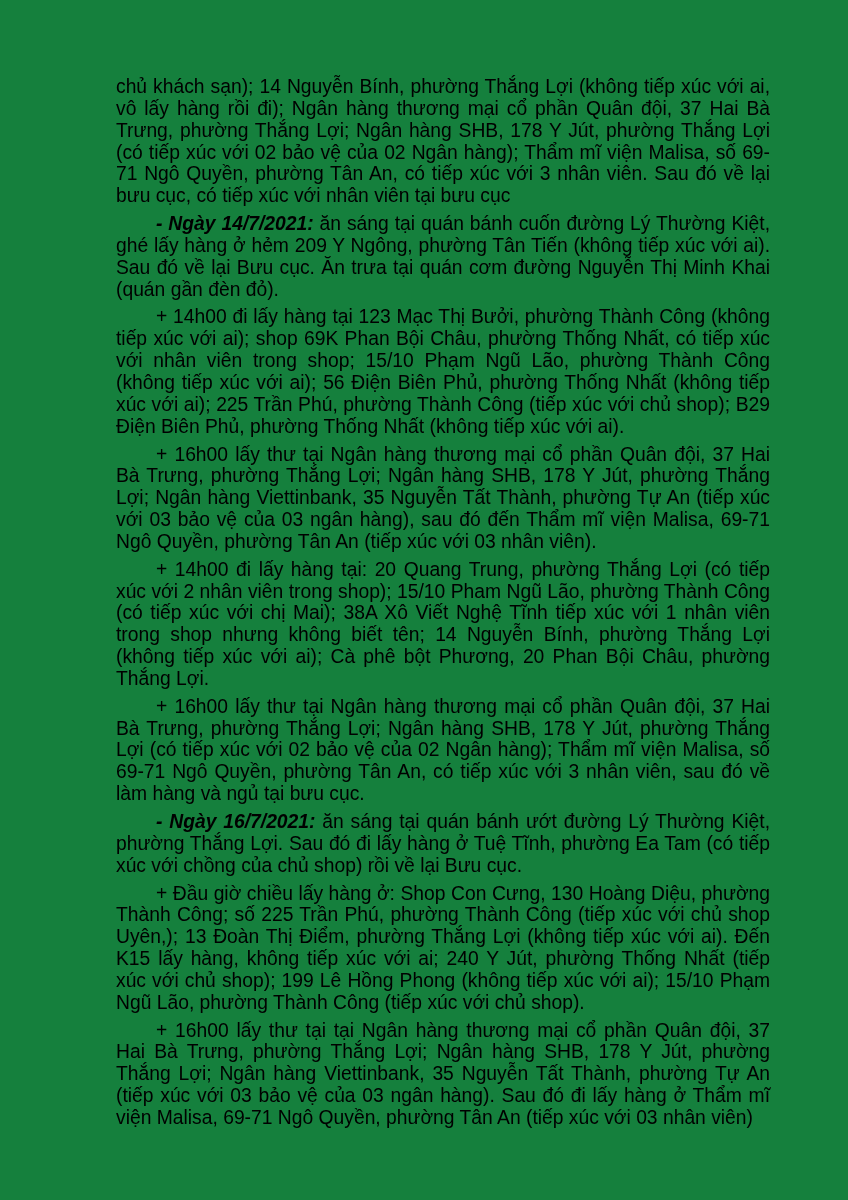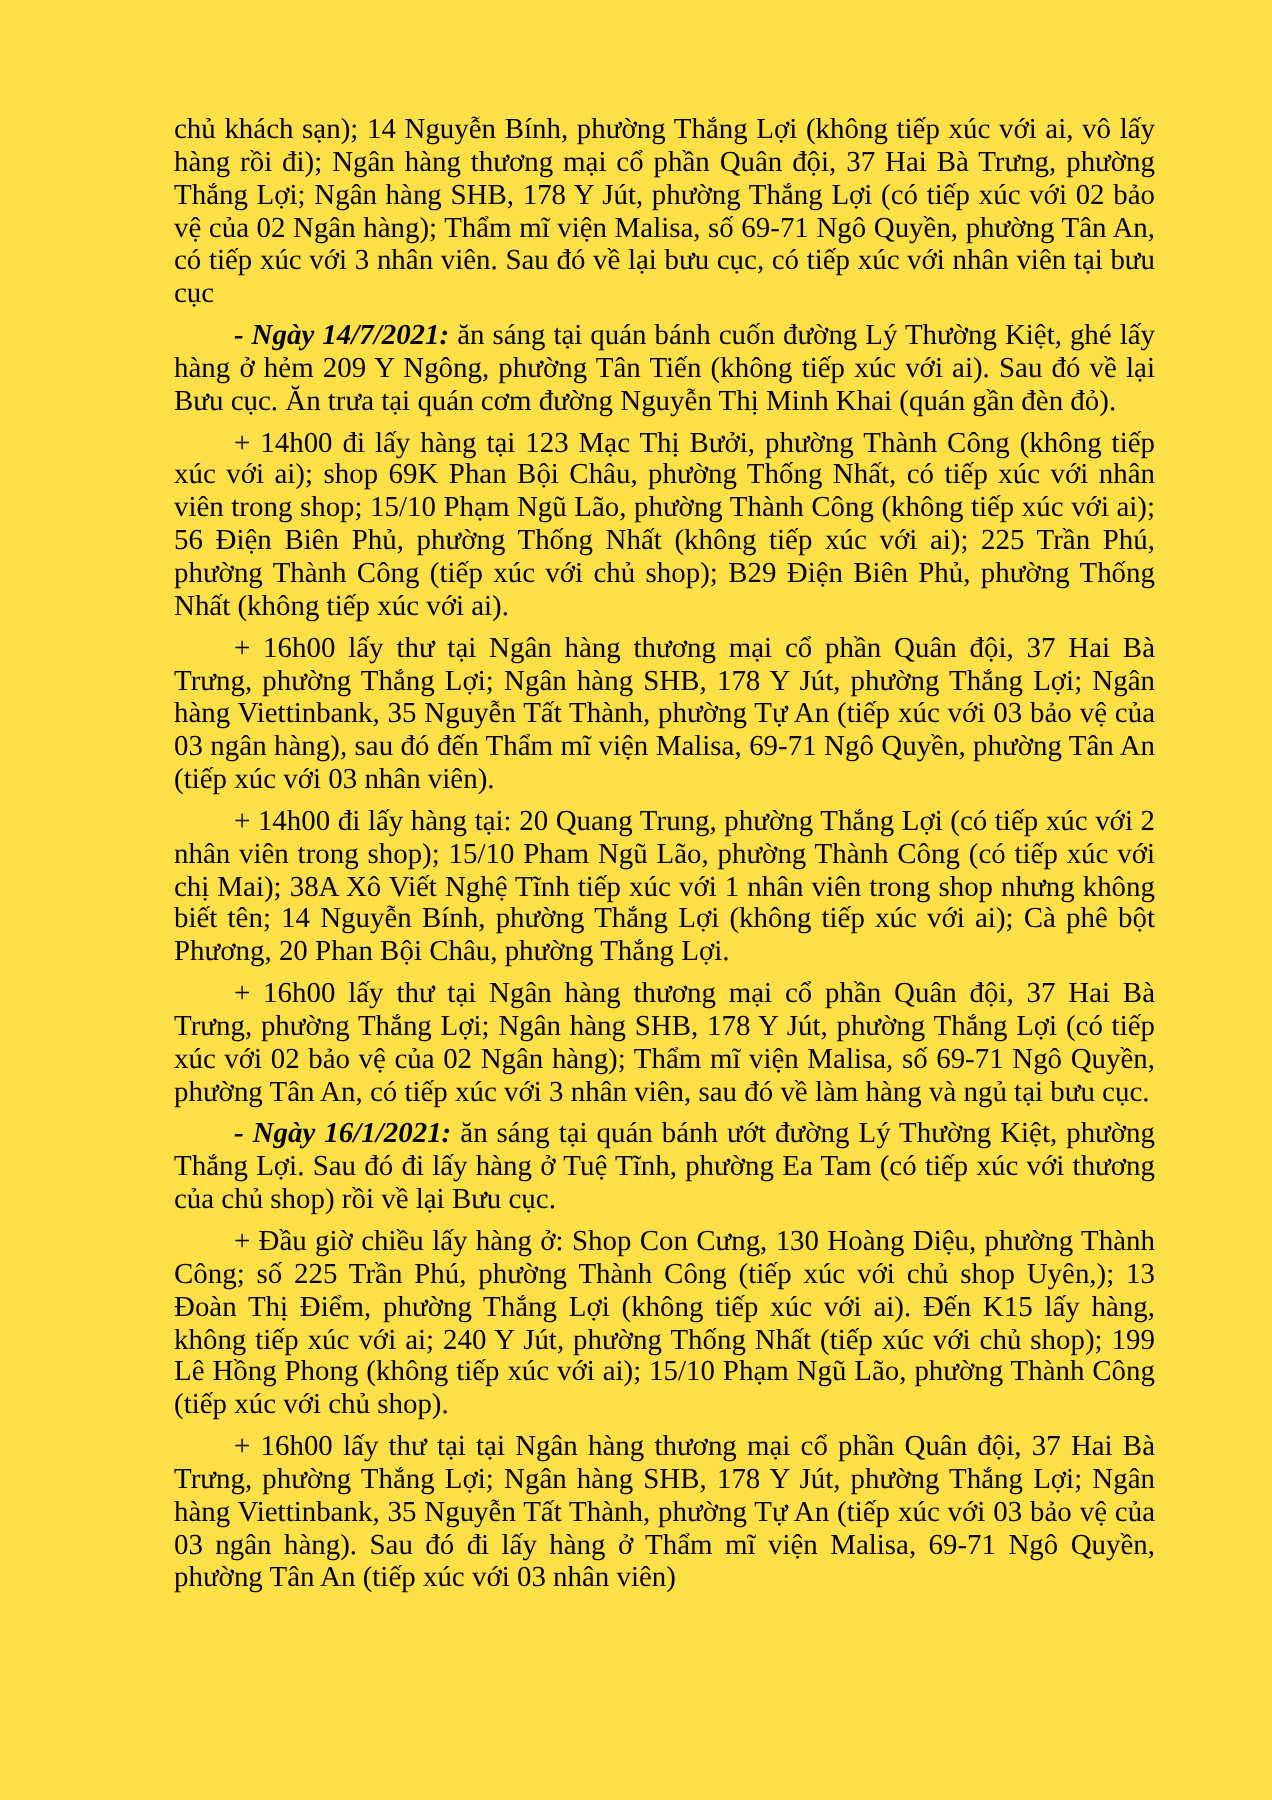--- a/index.html
+++ b/index.html
@@ -4,23 +4,23 @@
 <style>
   html, body {
     margin: 0;
     padding: 0;
     background: #ffffff;
   }
   .page {
     position: relative;
     width: 848px;
     height: 1200px;
-    background: #fde047;
+    background: #15803d;
     overflow: hidden;
-    font-family: Liberation Serif, serif;
+    font-family: Liberation Sans, sans-serif;
     color: #000000;
   }
   .content {
     position: absolute;
     left: 116px;
     top: 76px;
     width: 654px;
   }
   .content p {
     margin: 0 0 6px 0;
@@ -42,17 +42,17 @@
 <body>
 
 <div class="page">
   <div class="content">
       <p class="para no-indent"><span>chủ khách sạn); 14 Nguyễn Bính, phường Thắng Lợi (không tiếp xúc với ai, vô lấy hàng rồi đi); Ngân hàng thương mại cổ phần Quân đội, 37 Hai Bà Trưng, phường Thắng Lợi; Ngân hàng SHB, 178 Y Jút, phường Thắng Lợi (có tiếp xúc với 02 bảo vệ của 02 Ngân hàng); Thẩm mĩ viện Malisa, số 69-71 Ngô Quyền, phường Tân An, có tiếp xúc với 3 nhân viên. Sau đó về lại bưu cục, có tiếp xúc với nhân viên tại bưu cục</span></p>
       <p class="para"><span class="date-lead">- Ngày 14/7/2021:</span><span> ăn sáng tại quán bánh cuốn đường Lý Thường Kiệt, ghé lấy hàng ở hẻm 209 Y Ngông, phường Tân Tiến (không tiếp xúc với ai). Sau đó về lại Bưu cục. Ăn trưa tại quán cơm đường Nguyễn Thị Minh Khai (quán gần đèn đỏ).</span></p>
       <p class="para"><span>+ 14h00 đi lấy hàng tại 123 Mạc Thị Bưởi, phường Thành Công (không tiếp xúc với ai); shop 69K Phan Bội Châu, phường Thống Nhất, có tiếp xúc với nhân viên trong shop; 15/10 Phạm Ngũ Lão, phường Thành Công (không tiếp xúc với ai); 56 Điện Biên Phủ, phường Thống Nhất (không tiếp xúc với ai); 225 Trần Phú, phường Thành Công (tiếp xúc với chủ shop); B29 Điện Biên Phủ, phường Thống Nhất (không tiếp xúc với ai).</span></p>
       <p class="para"><span>+ 16h00 lấy thư tại Ngân hàng thương mại cổ phần Quân đội, 37 Hai Bà Trưng, phường Thắng Lợi; Ngân hàng SHB, 178 Y Jút, phường Thắng Lợi; Ngân hàng Viettinbank, 35 Nguyễn Tất Thành, phường Tự An (tiếp xúc với 03 bảo vệ của 03 ngân hàng), sau đó đến Thẩm mĩ viện Malisa, 69-71 Ngô Quyền, phường Tân An (tiếp xúc với 03 nhân viên).</span></p>
       <p class="para"><span>+ 14h00 đi lấy hàng tại: 20 Quang Trung, phường Thắng Lợi (có tiếp xúc với 2 nhân viên trong shop); 15/10 Pham Ngũ Lão, phường Thành Công (có tiếp xúc với chị Mai); 38A Xô Viết Nghệ Tĩnh tiếp xúc với 1 nhân viên trong shop nhưng không biết tên; 14 Nguyễn Bính, phường Thắng Lợi (không tiếp xúc với ai); Cà phê bột Phương, 20 Phan Bội Châu, phường Thắng Lợi.</span></p>
       <p class="para"><span>+ 16h00 lấy thư tại Ngân hàng thương mại cổ phần Quân đội, 37 Hai Bà Trưng, phường Thắng Lợi; Ngân hàng SHB, 178 Y Jút, phường Thắng Lợi (có tiếp xúc với 02 bảo vệ của 02 Ngân hàng); Thẩm mĩ viện Malisa, số 69-71 Ngô Quyền, phường Tân An, có tiếp xúc với 3 nhân viên, sau đó về làm hàng và ngủ tại bưu cục.</span></p>
-      <p class="para"><span class="date-lead">- Ngày 16/1/2021:</span><span> ăn sáng tại quán bánh ướt đường Lý Thường Kiệt, phường Thắng Lợi. Sau đó đi lấy hàng ở Tuệ Tĩnh, phường Ea Tam (có tiếp xúc với thương của chủ shop) rồi về lại Bưu cục.</span></p>
+      <p class="para"><span class="date-lead">- Ngày 16/7/2021:</span><span> ăn sáng tại quán bánh ướt đường Lý Thường Kiệt, phường Thắng Lợi. Sau đó đi lấy hàng ở Tuệ Tĩnh, phường Ea Tam (có tiếp xúc với chồng của chủ shop) rồi về lại Bưu cục.</span></p>
       <p class="para"><span>+ Đầu giờ chiều lấy hàng ở: Shop Con Cưng, 130 Hoàng Diệu, phường Thành Công; số 225 Trần Phú, phường Thành Công (tiếp xúc với chủ shop Uyên,); 13 Đoàn Thị Điểm, phường Thắng Lợi (không tiếp xúc với ai). Đến K15 lấy hàng, không tiếp xúc với ai; 240 Y Jút, phường Thống Nhất (tiếp xúc với chủ shop); 199 Lê Hồng Phong (không tiếp xúc với ai); 15/10 Phạm Ngũ Lão, phường Thành Công (tiếp xúc với chủ shop).</span></p>
       <p class="para"><span>+ 16h00 lấy thư tại  tại Ngân hàng thương mại cổ phần Quân đội, 37 Hai Bà Trưng, phường Thắng Lợi; Ngân hàng SHB, 178 Y Jút, phường Thắng Lợi; Ngân hàng Viettinbank, 35 Nguyễn Tất Thành, phường Tự An (tiếp xúc với 03 bảo vệ của 03 ngân hàng). Sau đó đi lấy hàng ở Thẩm mĩ viện Malisa, 69-71 Ngô Quyền, phường Tân An (tiếp xúc với 03 nhân viên)</span></p>
     </div>
 </div>
 
 </body></html>

